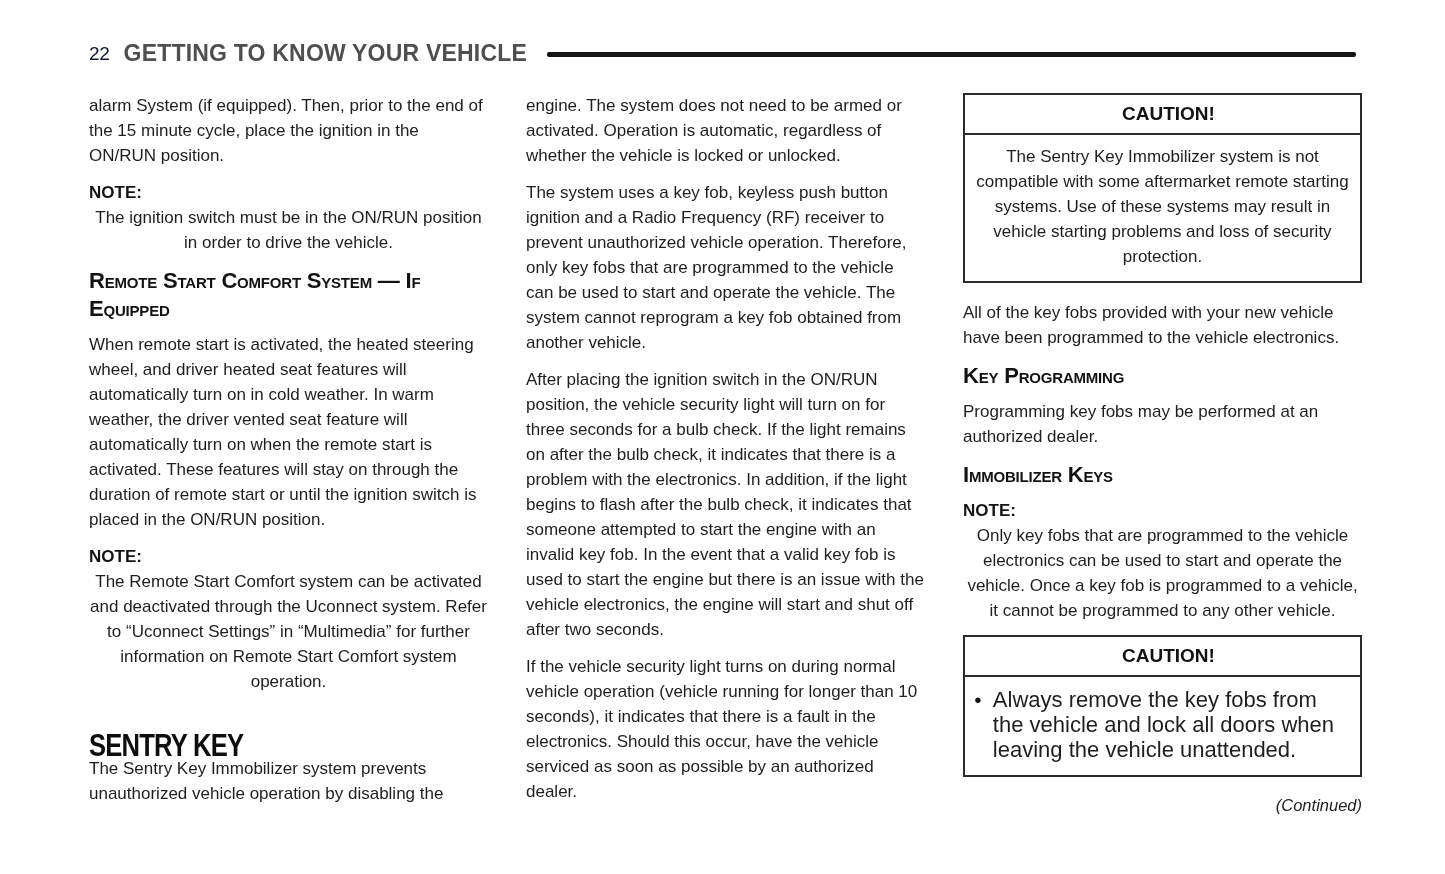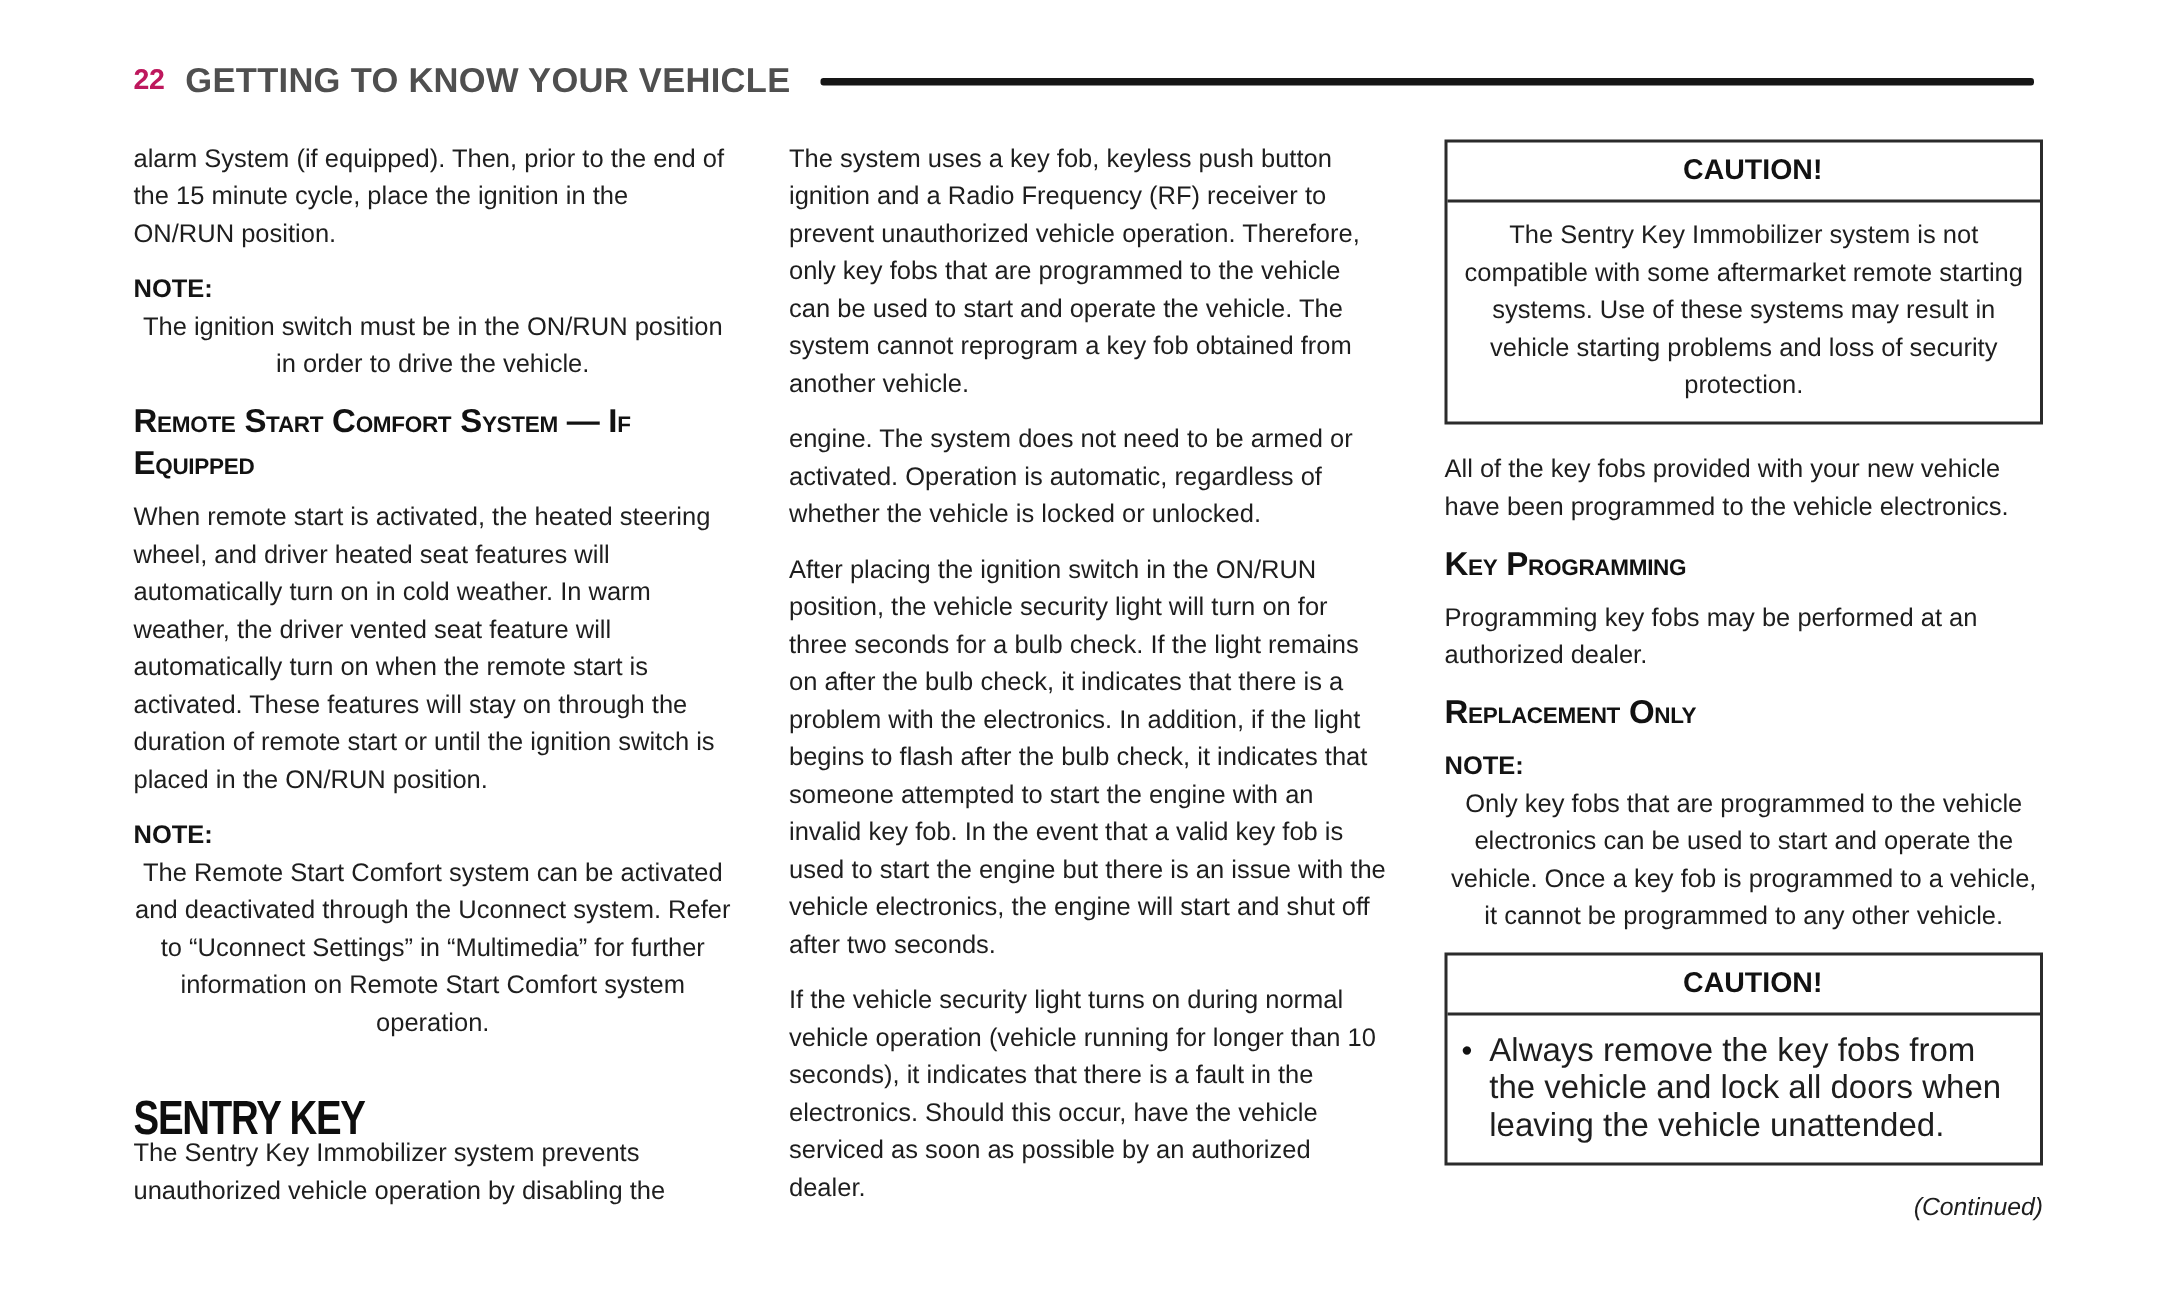--- a/index.html
+++ b/index.html
@@ -13,22 +13,22 @@
     overflow: hidden;
     box-sizing: border-box;
   }
   .header-bar {
     display: flex;
     align-items: center;
     padding: 40px 89px 0 89px;
   }
   .page-num {
     font-size: 19px;
-    font-weight: 700;
-    color: #be185d;
+    font-weight: 400;
+    color: #0f172a;
     letter-spacing: -0.3px;
   }
   .chapter {
     font-size: 23px;
     font-weight: 700;
     color: #4f4f4f;
     letter-spacing: 0.2px;
     margin-left: 14px;
     margin-right: 20px;
     white-space: nowrap;
@@ -145,35 +145,35 @@
       <p>When remote start is activated, the heated steering wheel, and driver heated seat features will automatically turn on in cold weather. In warm weather, the driver vented seat feature will automatically turn on when the remote start is activated. These features will stay on through the duration of remote start or until the ignition switch is placed in the ON/RUN position.</p>
       <p class="note-label">NOTE:</p>
       <p class="note-text">The Remote Start Comfort system can be activated and deactivated through the Uconnect system. Refer to “Uconnect Settings” in “Multimedia” for further information on Remote Start Comfort system operation.</p>
       <div class="big-heading-wrap">
         <h1 class="big-heading">SENTRY KEY</h1>
       </div>
       <p>The Sentry Key Immobilizer system prevents unauthorized vehicle operation by disabling the</p>
     </section>
 
     <section class="col">
+      <p>engine. The system does not need to be armed or activated. Operation is automatic, regardless of whether the vehicle is locked or unlocked.</p>
       <p>The system uses a key fob, keyless push button ignition and a Radio Frequency (RF) receiver to prevent unauthorized vehicle operation. Therefore, only key fobs that are programmed to the vehicle can be used to start and operate the vehicle. The system cannot reprogram a key fob obtained from another vehicle.</p>
-      <p>engine. The system does not need to be armed or activated. Operation is automatic, regardless of whether the vehicle is locked or unlocked.</p>
       <p>After placing the ignition switch in the ON/RUN position, the vehicle security light will turn on for three seconds for a bulb check. If the light remains on after the bulb check, it indicates that there is a problem with the electronics. In addition, if the light begins to flash after the bulb check, it indicates that someone attempted to start the engine with an invalid key fob. In the event that a valid key fob is used to start the engine but there is an issue with the vehicle electronics, the engine will start and shut off after two seconds.</p>
       <p>If the vehicle security light turns on during normal vehicle operation (vehicle running for longer than 10 seconds), it indicates that there is a fault in the electronics. Should this occur, have the vehicle serviced as soon as possible by an authorized dealer.</p>
     </section>
 
     <section class="col">
       <div class="caution-box">
         <div class="caution-title">CAUTION!</div>
         <div class="caution-body">The Sentry Key Immobilizer system is not compatible with some aftermarket remote starting systems. Use of these systems may result in vehicle starting problems and loss of security protection.</div>
       </div>
       <p>All of the key fobs provided with your new vehicle have been programmed to the vehicle electronics.</p>
       <h2 class="subheading">Key Programming</h2>
       <p>Programming key fobs may be performed at an authorized dealer.</p>
-      <h2 class="subheading">Replacement Only</h2>
+      <h2 class="subheading">Immobilizer Keys</h2>
       <p class="note-label">NOTE:</p>
       <p class="note-text">Only key fobs that are programmed to the vehicle electronics can be used to start and operate the vehicle. Once a key fob is programmed to a vehicle, it cannot be programmed to any other vehicle.</p>
       <div class="caution-box">
         <div class="caution-title">CAUTION!</div>
         <div class="caution-bullet-row">
           <span class="bullet">●</span>
           <span class="bullet-text">Always remove the key fobs from the vehicle and lock all doors when leaving the vehicle unattended.</span>
         </div>
       </div>
       <div class="continued">(Continued)</div>

